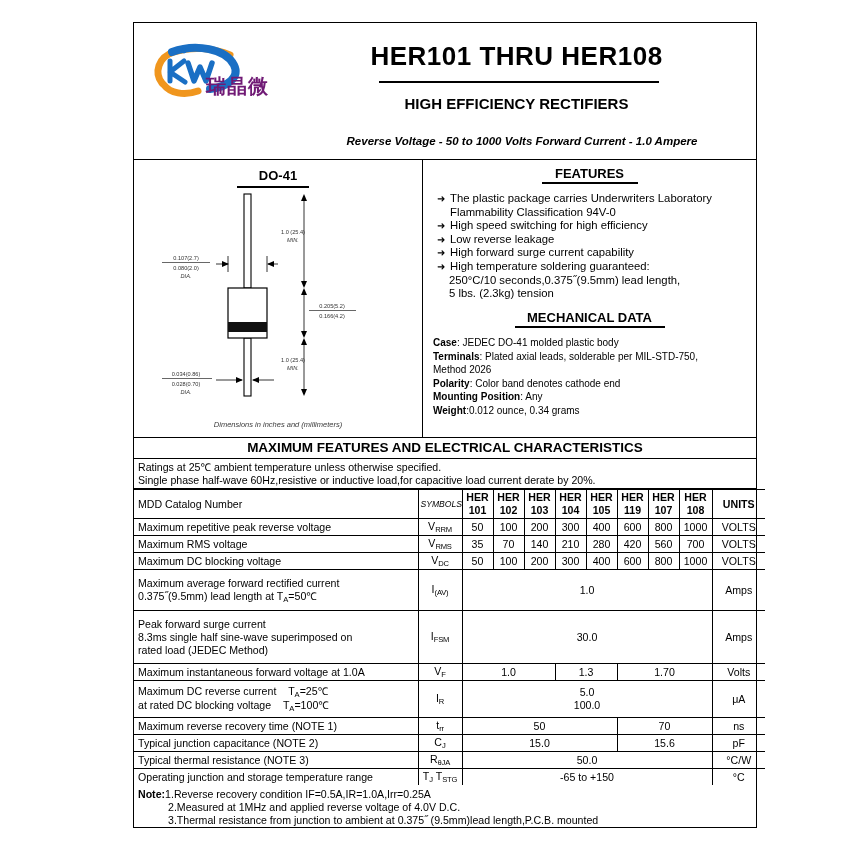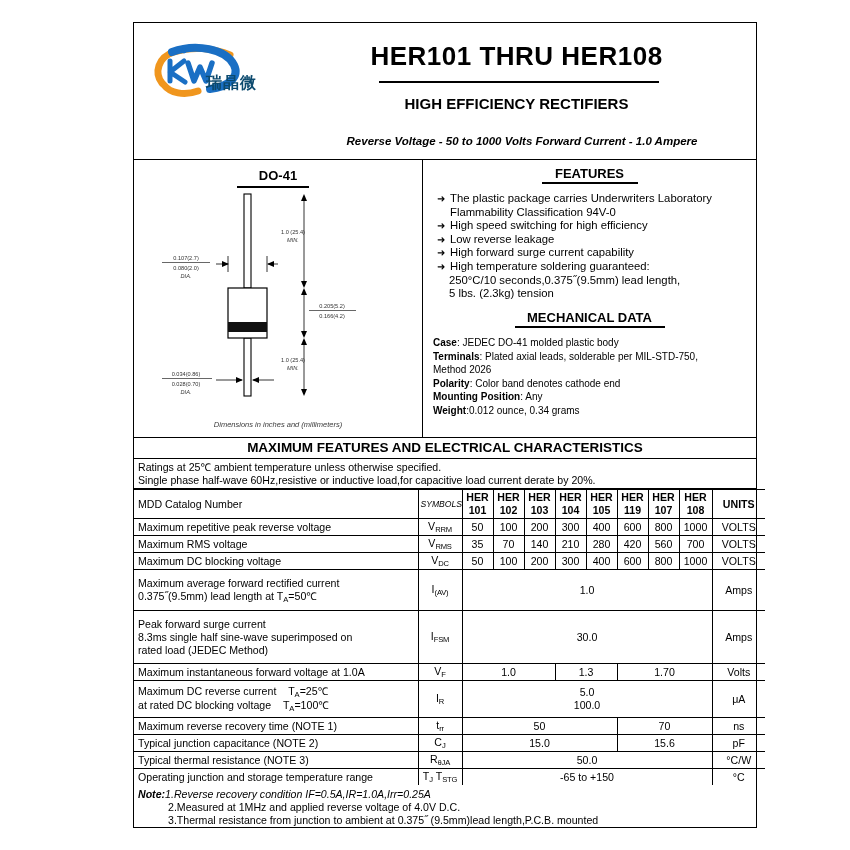--- a/index.html
+++ b/index.html
@@ -46,23 +46,23 @@
     position: absolute;
     left: 14px;
     top: 16px;
     width: 140px;
     height: 66px;
   }
   .logo-cn {
     position: absolute;
     left: 58px;
     top: 34px;
-    font-size: 16px;
-    font-weight: bold;
-    color: #0c4a6e;
+    font-size: 20px;
+    font-weight: bold;
+    color: #701a75;
     letter-spacing: 1px;
     font-family: "DejaVu Sans", sans-serif;
   }
   .title-main {
     position: absolute;
     left: 155px;
     top: 18px;
     width: 455px;
     text-align: center;
     font-size: 26px;
@@ -278,21 +278,21 @@
   .symbols-word {
     font-size: 8.6px;
     font-variant: small-caps;
     font-style: italic;
   }
   .notes {
     font-size: 10.6px;
     line-height: 13px;
     padding: 3px 0 0 4px;
   }
-  .notes .nline { padding-left: 0; font-style: italic; }
+  .notes .nline { padding-left: 0; }
   .notes .nindent { padding-left: 30px; }
   .sub { font-size: 7.6px; position: relative; top: 2px; }
 </style>
 </head>
 <body>
 
 <div class="page">
   <div class="doc-frame">
 
     <div class="header">

